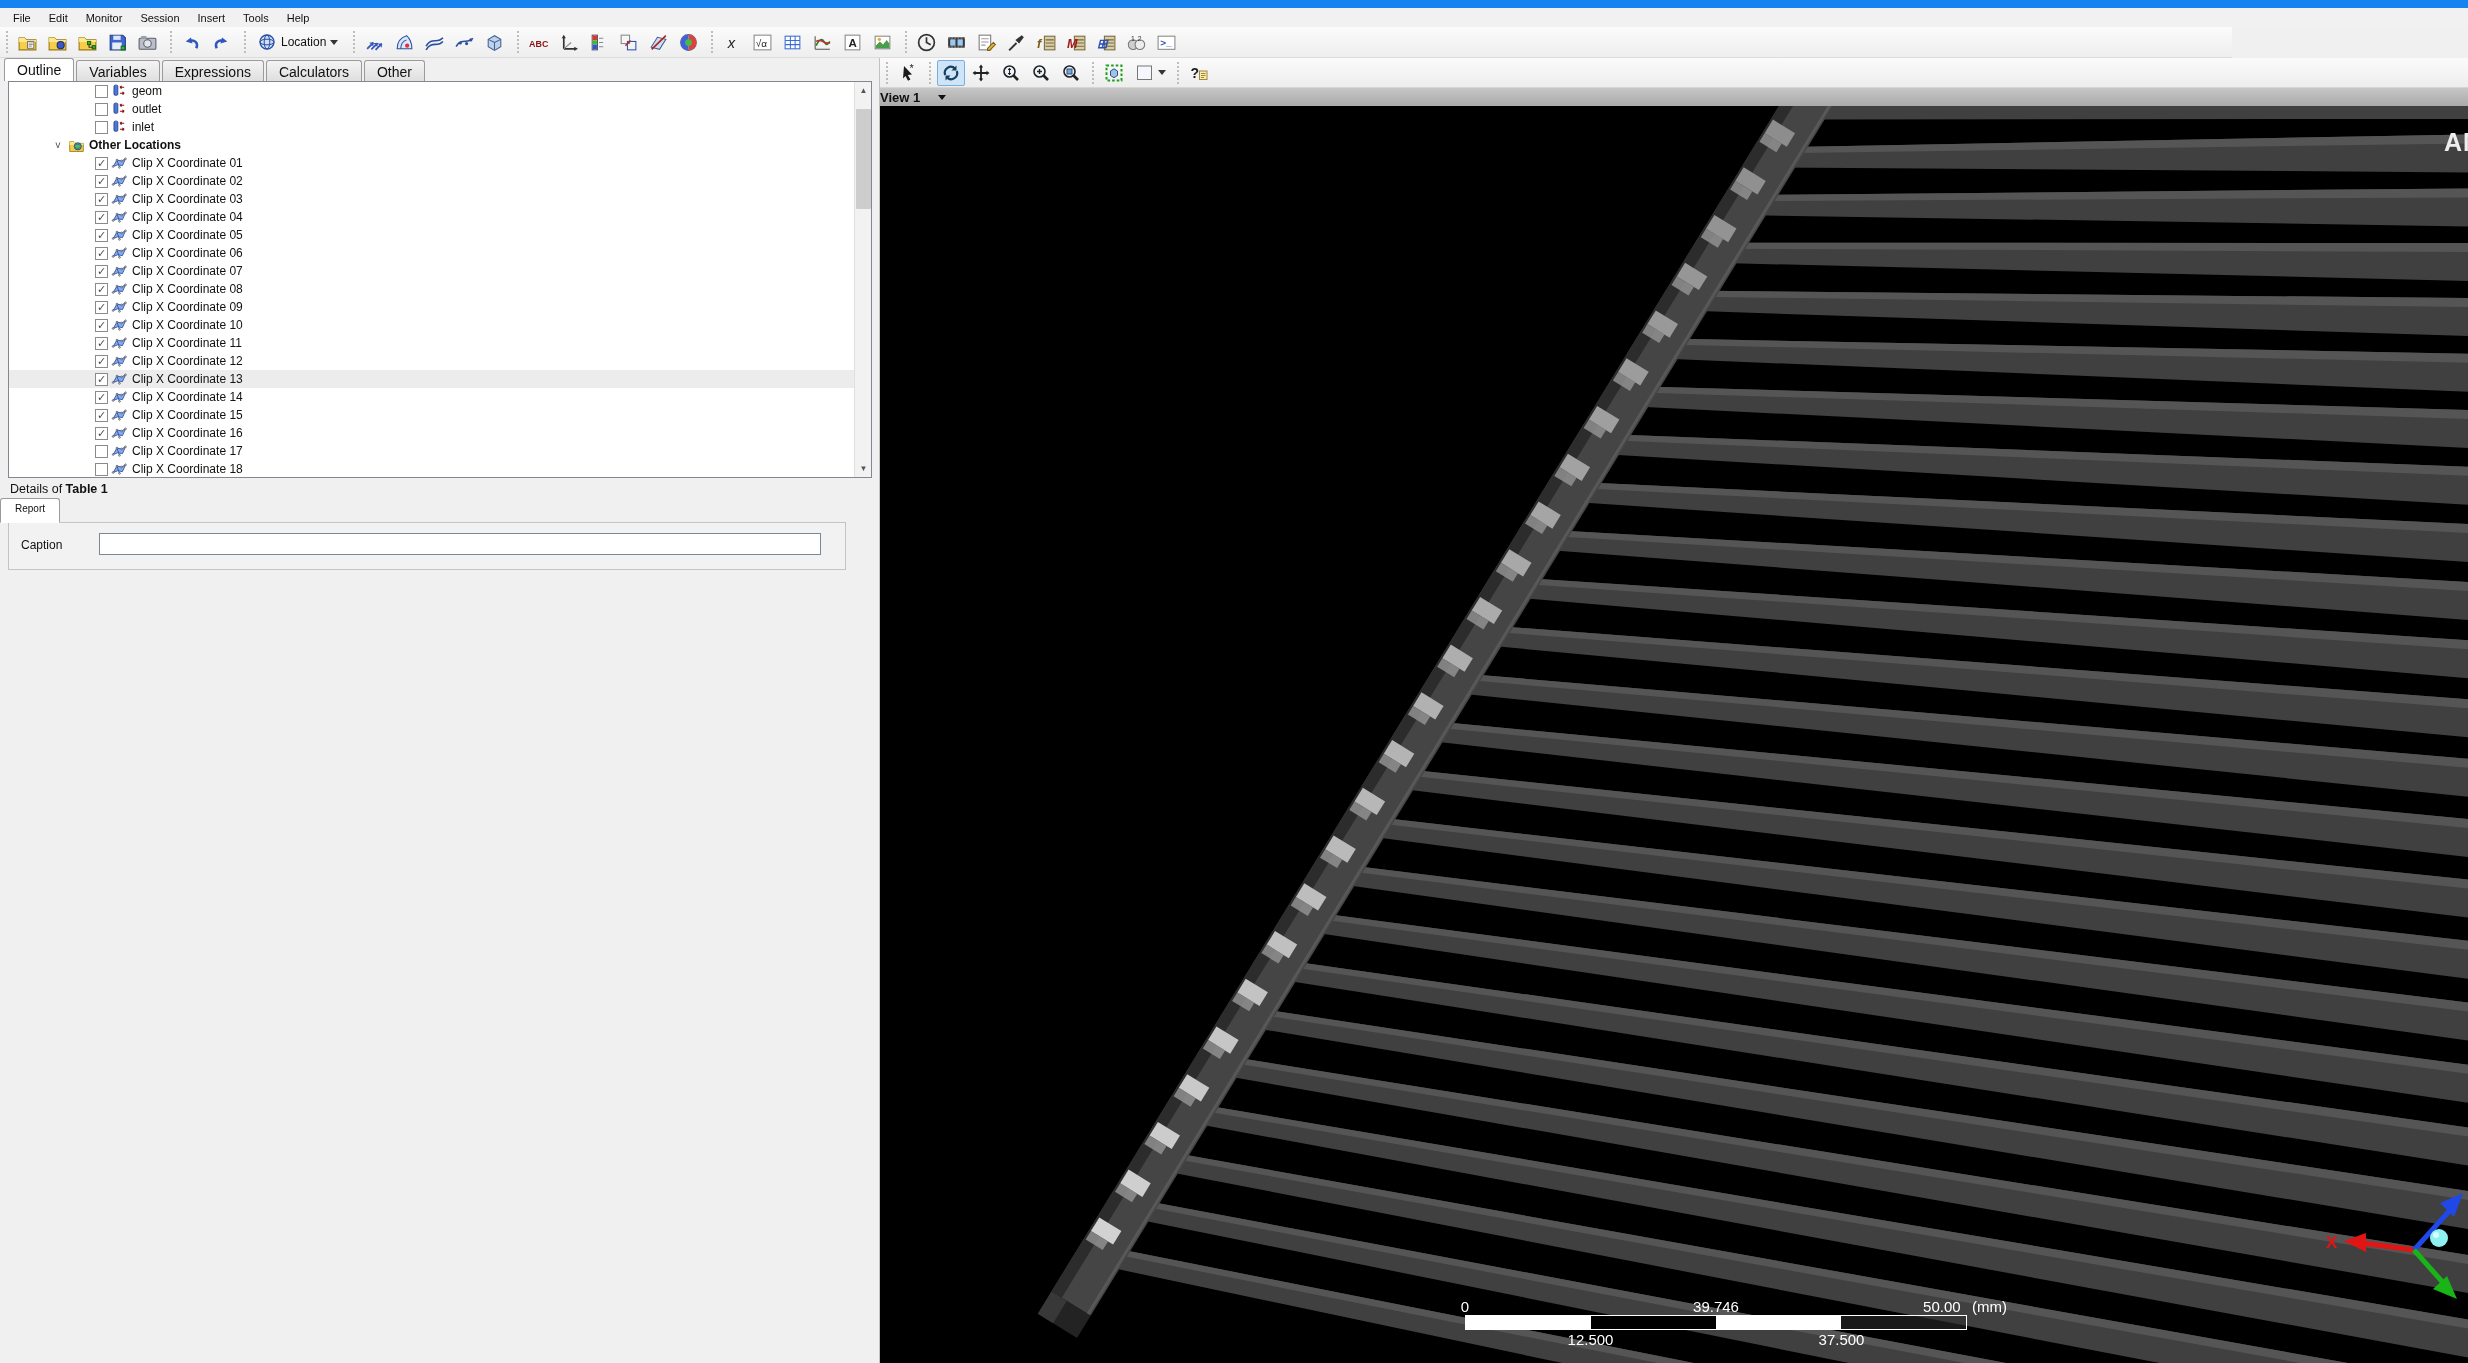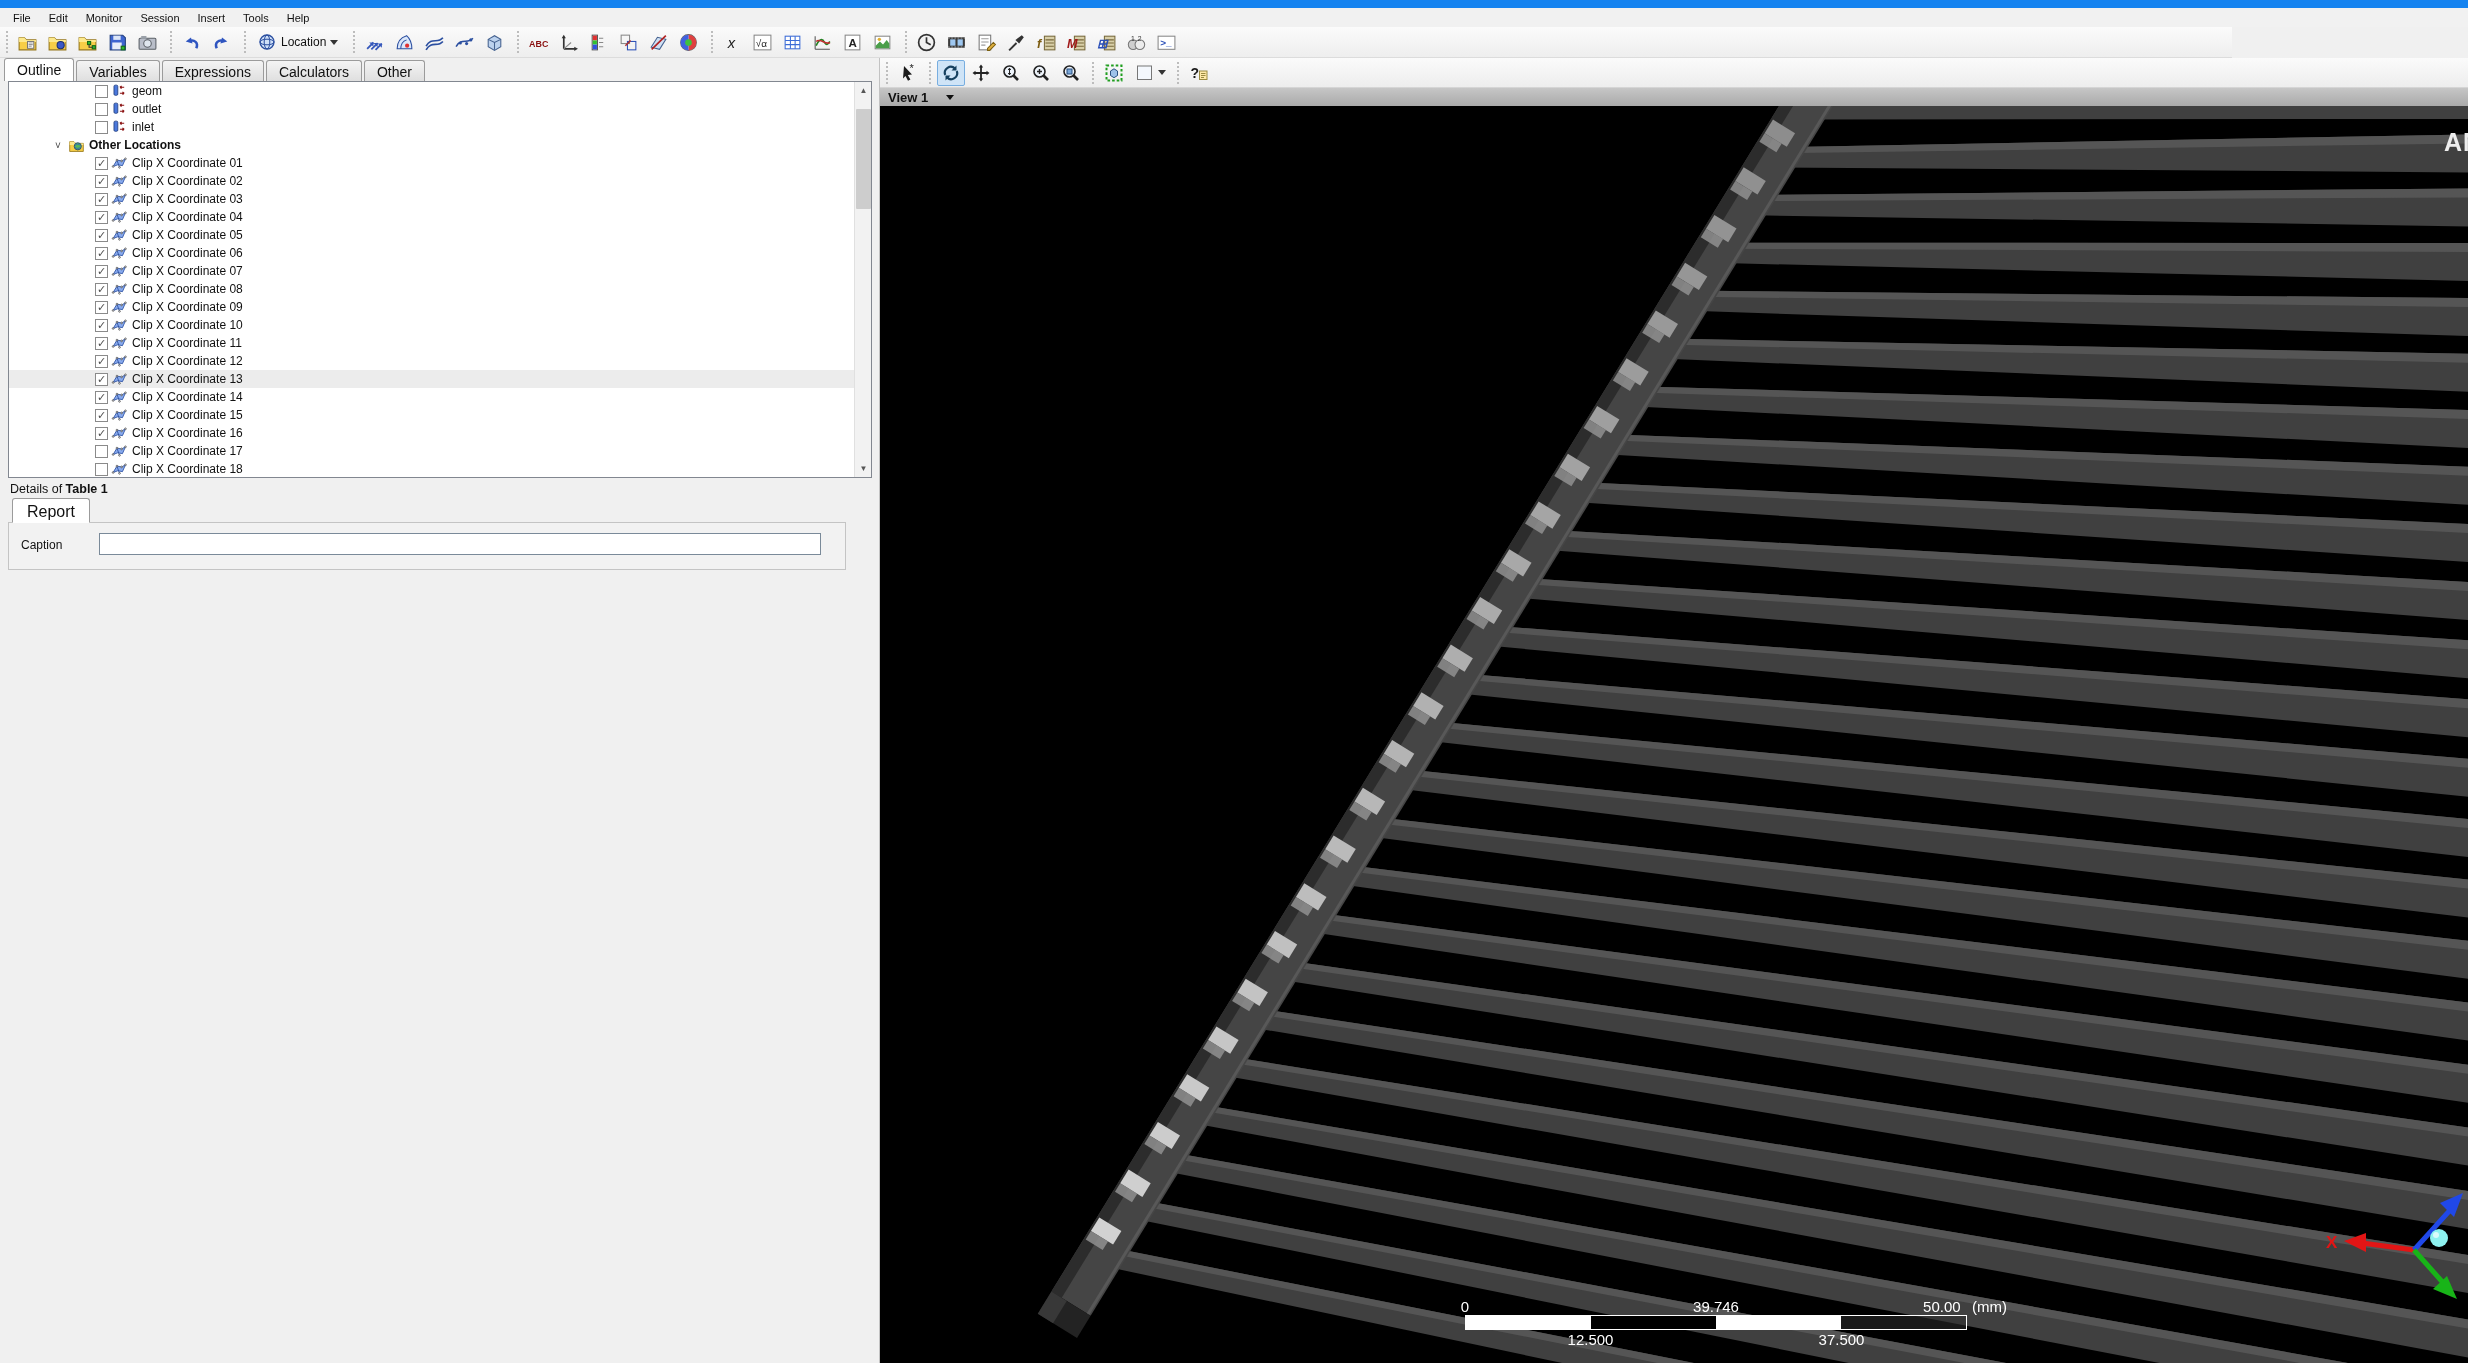--- a/index.html
+++ b/index.html
@@ -39,40 +39,40 @@
   .chk{width:13px;height:13px;border:1px solid #8a8a8a;background:#fff;flex:0 0 13px;
        display:flex;align-items:center;justify-content:center;font-size:11px;line-height:11px;color:#4f4f4f;}
   .expander{width:14px;flex:0 0 14px;color:#444;font-size:10px;display:flex;justify-content:center;}
   .ticon{width:17px;height:17px;flex:0 0 17px;margin-left:3px;}
   .ticon svg{width:17px;height:17px;}
   .sbar{position:absolute;right:0;top:0;width:17px;height:395px;background:#f2f2f2;border-left:1px solid #e0e0e0;}
   .sb-btn{position:absolute;left:0;width:17px;height:17px;background:#f2f2f2;color:#555;
           display:flex;align-items:center;justify-content:center;font-size:8px;}
   .sb-thumb{position:absolute;left:1px;width:15px;background:#cdcdcd;border-radius:1px;}
   .details-label{position:absolute;left:10px;top:424px;font-size:12.5px;}
-  .rtab{position:absolute;left:12px;top:440px;height:25px;padding:4px 14px 0;background:#fff;
-        border:1px solid #9b9b9b;border-bottom:1px solid #fff;border-radius:3px 3px 0 0;z-index:2;font-size:16px;}
+  .rtab{position:absolute;left:0;top:440px;height:25px;padding:4px 14px 0;background:#fff;
+        border:1px solid #9b9b9b;border-bottom:1px solid #fff;border-radius:3px 3px 0 0;z-index:2;font-size:10px;}
   .groupbox{position:absolute;left:8px;top:464px;width:838px;height:48px;background:#f2f2f2;
             border:1px solid #c4c4c4;}
   .cap-label{position:absolute;left:12px;top:15px;font-size:12px;}
   .cap-input{position:absolute;left:90px;top:10px;width:722px;height:22px;border:1px solid #7a8a99;
              background:#fff;font-family:"Liberation Sans",sans-serif;font-size:12px;padding:0 4px;}
   
   .viewer{position:absolute;left:880px;top:58px;width:1588px;height:1305px;}
   .vtoolbar{position:absolute;left:0;top:0;width:1588px;height:30px;background:linear-gradient(#fbfbfb,#ededed);
             border-bottom:1px solid #d5d5d5;display:flex;align-items:center;}
   .vtb-btn{width:28px;height:26px;border:1px solid transparent;border-radius:2px;margin:0 1px;
            display:flex;align-items:center;justify-content:center;background:transparent;padding:0;}
   .vtb-btn.active{background:#cfe4f7;border-color:#78aee0;}
   .vtb-btn svg{width:20px;height:20px;}
   .vtb-sep{width:5px;height:22px;margin:0 4px;
            background:repeating-linear-gradient(#bdbdbd 0 2px,transparent 2px 4px);
            background-size:2px 100%;background-repeat:no-repeat;background-position:center;}
   .viewbar{position:absolute;left:0;top:30px;width:1588px;height:18px;
-           background:linear-gradient(#c6c6c6,#aaaaaa);display:flex;align-items:center;padding-left:8px;gap:18px;}
+           background:linear-gradient(#c6c6c6,#aaaaaa);display:flex;align-items:center;gap:18px;}
   .viewbar .vlabel{font-weight:bold;font-size:13px;color:#101010;}
   .viewbar .caret{border-top-color:#101010;}
   .viewport{position:absolute;left:0;top:48px;width:1588px;height:1257px;background:#000;overflow:hidden;}
   .viewport svg.scene{position:absolute;left:0;top:0;}
   .logo{position:absolute;top:22px;right:-14px;font-size:25px;font-weight:bold;color:#ededed;letter-spacing:1px;}
   
   .ruler{position:absolute;left:585px;top:1192px;width:502px;height:52px;color:#fff;font-size:15px;}
   .r-row{position:absolute;left:0;width:100%;height:16px;}
   .r-row span{position:absolute;transform:translateX(-50%);white-space:nowrap;}
   .r-bar{position:absolute;left:0;top:17px;width:502px;height:15px;border:1px solid #fff;display:flex;}

